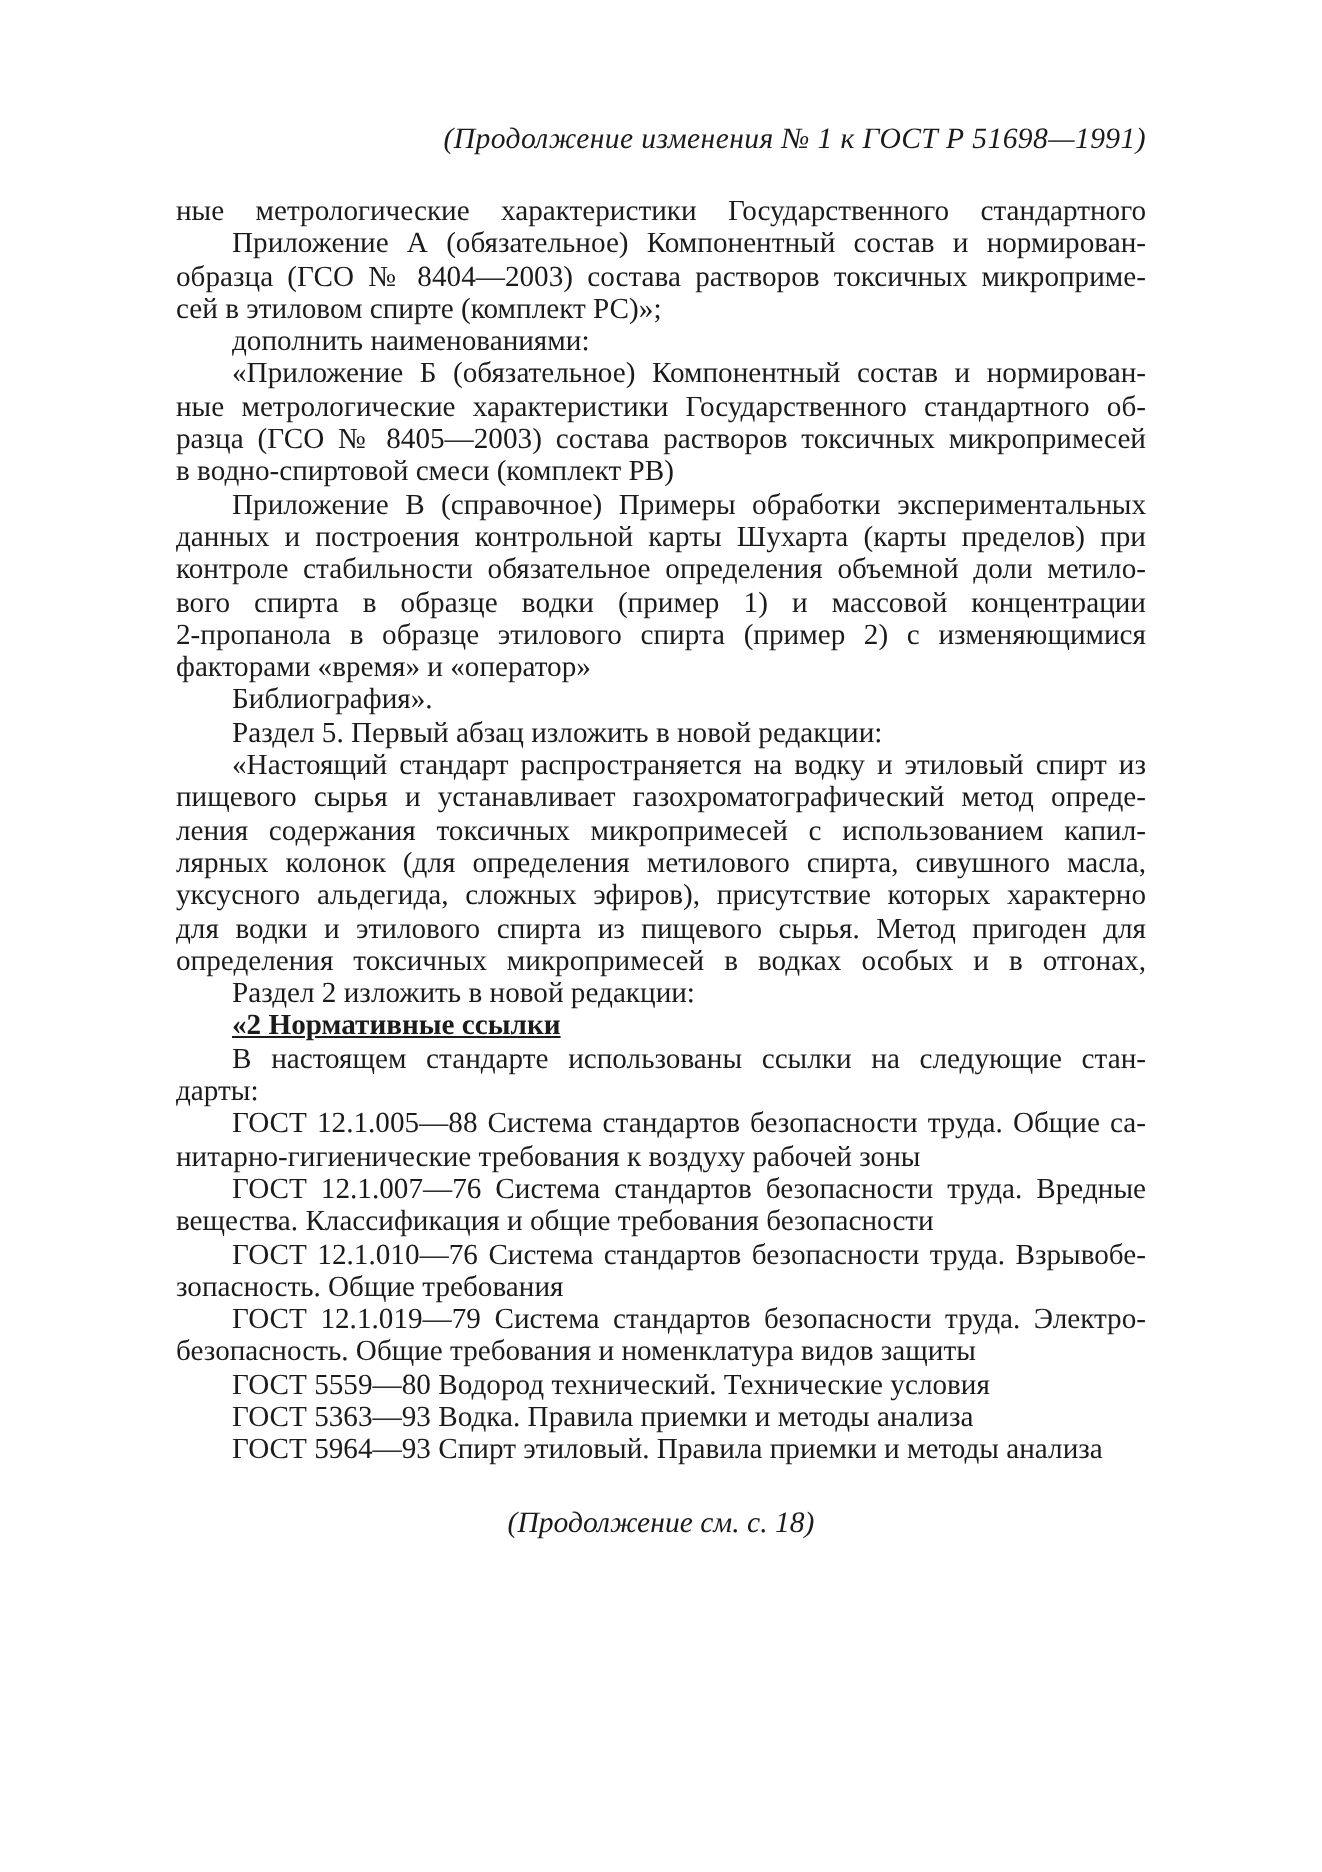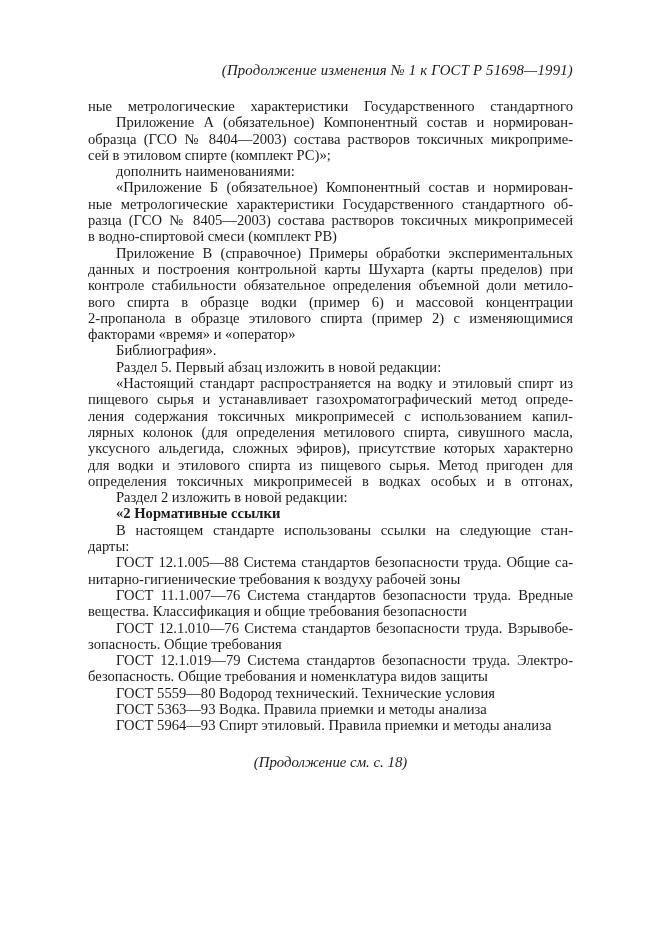--- a/index.html
+++ b/index.html
@@ -30,21 +30,21 @@
     font-size: 14.8px;
     letter-spacing: 0.2px;
     white-space: nowrap;
   }
   .doc-body {
     margin: 19px 0 0 88px;
     width: 485px;
     line-height: 16.3px;
   }
   .para { margin: 0; padding: 0; }
-  .para.bold .line { font-weight: bold; }
+  .para.bold .line { font-weight: bold; text-decoration: underline; }
   .line {
     min-height: 16.3px;
     text-align: left;
   }
   .line.first { text-indent: 28px; }
   .line.just {
     text-align: justify;
     text-align-last: justify;
   }
   .continuation-note {
@@ -75,21 +75,21 @@
       <div class="para">
         <div class="line first just">«Приложение Б (обязательное) Компонентный состав и нормирован-</div>
         <div class="line just">ные метрологические характеристики Государственного стандартного об-</div>
         <div class="line just">разца (ГСО № 8405—2003) состава растворов токсичных микропримесей</div>
         <div class="line">в водно-спиртовой смеси (комплект РВ)</div>
       </div>
       <div class="para">
         <div class="line first just">Приложение В (справочное) Примеры обработки экспериментальных</div>
         <div class="line just">данных и построения контрольной карты Шухарта (карты пределов) при</div>
         <div class="line just">контроле стабильности обязательное определения объемной доли метило-</div>
-        <div class="line just">вого спирта в образце водки (пример 6) и массовой концентрации</div>
+        <div class="line just">вого спирта в образце водки (пример 1) и массовой концентрации</div>
         <div class="line just">2-пропанола в образце этилового спирта (пример 2) с изменяющимися</div>
         <div class="line">факторами «время» и «оператор»</div>
       </div>
       <div class="para">
         <div class="line first">Библиография».</div>
       </div>
       <div class="para">
         <div class="line first">Раздел 5. Первый абзац изложить в новой редакции:</div>
       </div>
       <div class="para">
@@ -109,21 +109,21 @@
       </div>
       <div class="para">
         <div class="line first just">В настоящем стандарте использованы ссылки на следующие стан-</div>
         <div class="line">дарты:</div>
       </div>
       <div class="para">
         <div class="line first just">ГОСТ 12.1.005—88 Система стандартов безопасности труда. Общие са-</div>
         <div class="line">нитарно-гигиенические требования к воздуху рабочей зоны</div>
       </div>
       <div class="para">
-        <div class="line first just">ГОСТ 11.1.007—76 Система стандартов безопасности труда. Вредные</div>
+        <div class="line first just">ГОСТ 12.1.007—76 Система стандартов безопасности труда. Вредные</div>
         <div class="line">вещества. Классификация и общие требования безопасности</div>
       </div>
       <div class="para">
         <div class="line first just">ГОСТ 12.1.010—76 Система стандартов безопасности труда. Взрывобе-</div>
         <div class="line">зопасность. Общие требования</div>
       </div>
       <div class="para">
         <div class="line first just">ГОСТ 12.1.019—79 Система стандартов безопасности труда. Электро-</div>
         <div class="line">безопасность. Общие требования и номенклатура видов защиты</div>
       </div>

